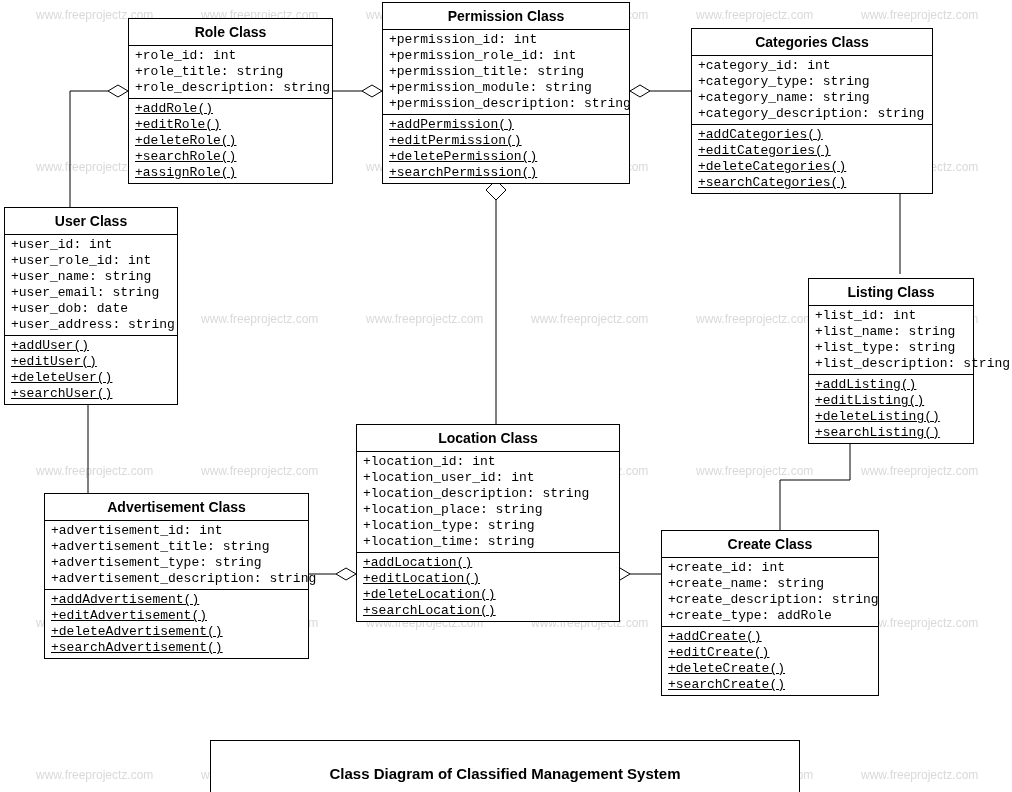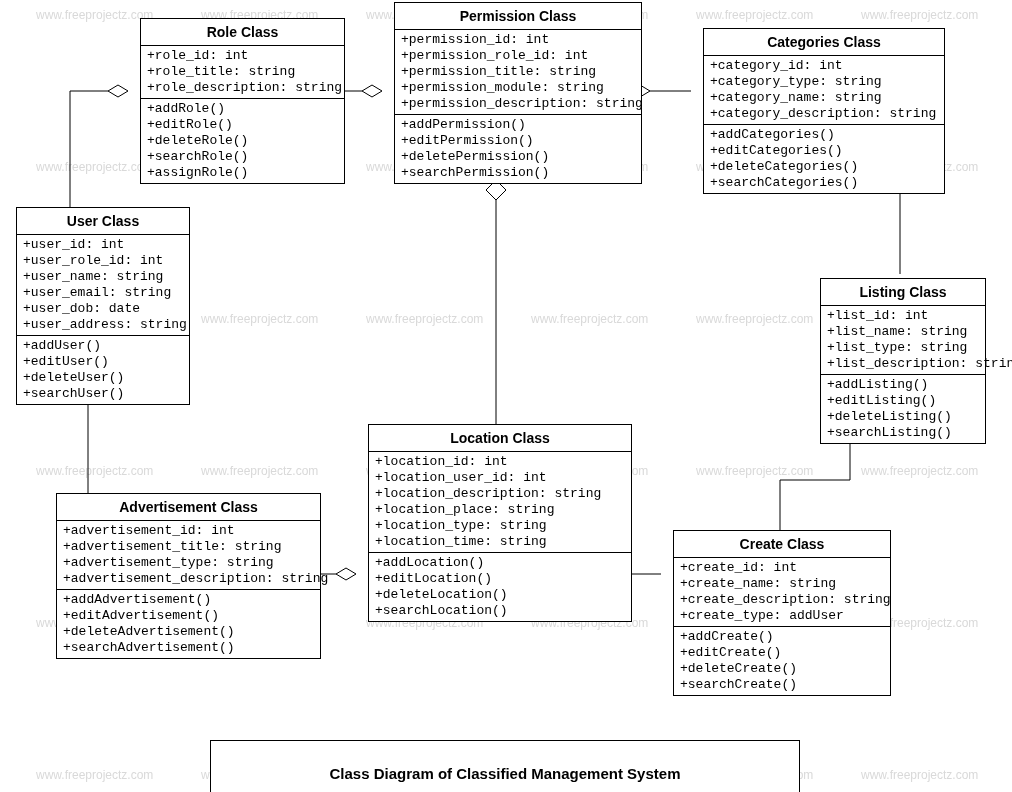--- a/index.html
+++ b/index.html
@@ -33,37 +33,36 @@
     width: 1012px;
     height: 792px;
     z-index: 1;
     pointer-events: none;
   }
   .uml-class {
     position: absolute;
     border: 1px solid #000;
     background: #fff;
     z-index: 2;
-    margin-left: 12px;
   }
   .uml-title {
     text-align: center;
     font-weight: bold;
     font-family: Arial, sans-serif;
     font-size: 14px;
     padding: 5px 10px;
     border-bottom: 1px solid #000;
   }
   .uml-section {
     padding: 2px 6px;
     border-bottom: 1px solid #000;
     line-height: 16px;
     white-space: nowrap;
   }
-  .uml-section:last-child { border-bottom: none; }
+  .uml-section:last-child { border-bottom: none; text-decoration: underline; }
   .diagram-title {
     position: absolute;
     border: 1px solid #000;
     background: #fff;
     font-family: Arial, sans-serif;
     font-weight: bold;
     font-size: 15px;
     text-align: center;
     padding: 24px 20px;
     z-index: 2;
@@ -260,21 +259,21 @@
       <div>+searchAdvertisement()</div>
     </div>
 </div>
 
 <div class="uml-class" style="left:661px; top:530px; width:218px;">
   <div class="uml-title">Create Class</div>
   <div class="uml-section" id="create-attrs">
       <div>+create_id: int</div>
       <div>+create_name: string</div>
       <div>+create_description: string</div>
-      <div>+create_type: addUser</div>
+      <div>+create_type: addRole</div>
     </div>
   <div class="uml-section" id="create-ops">
       <div>+addCreate()</div>
       <div>+editCreate()</div>
       <div>+deleteCreate()</div>
       <div>+searchCreate()</div>
     </div>
 </div>
 
 <div class="diagram-title" style="left:210px; top:740px; width:590px;">Class Diagram of Classified Management System</div>

